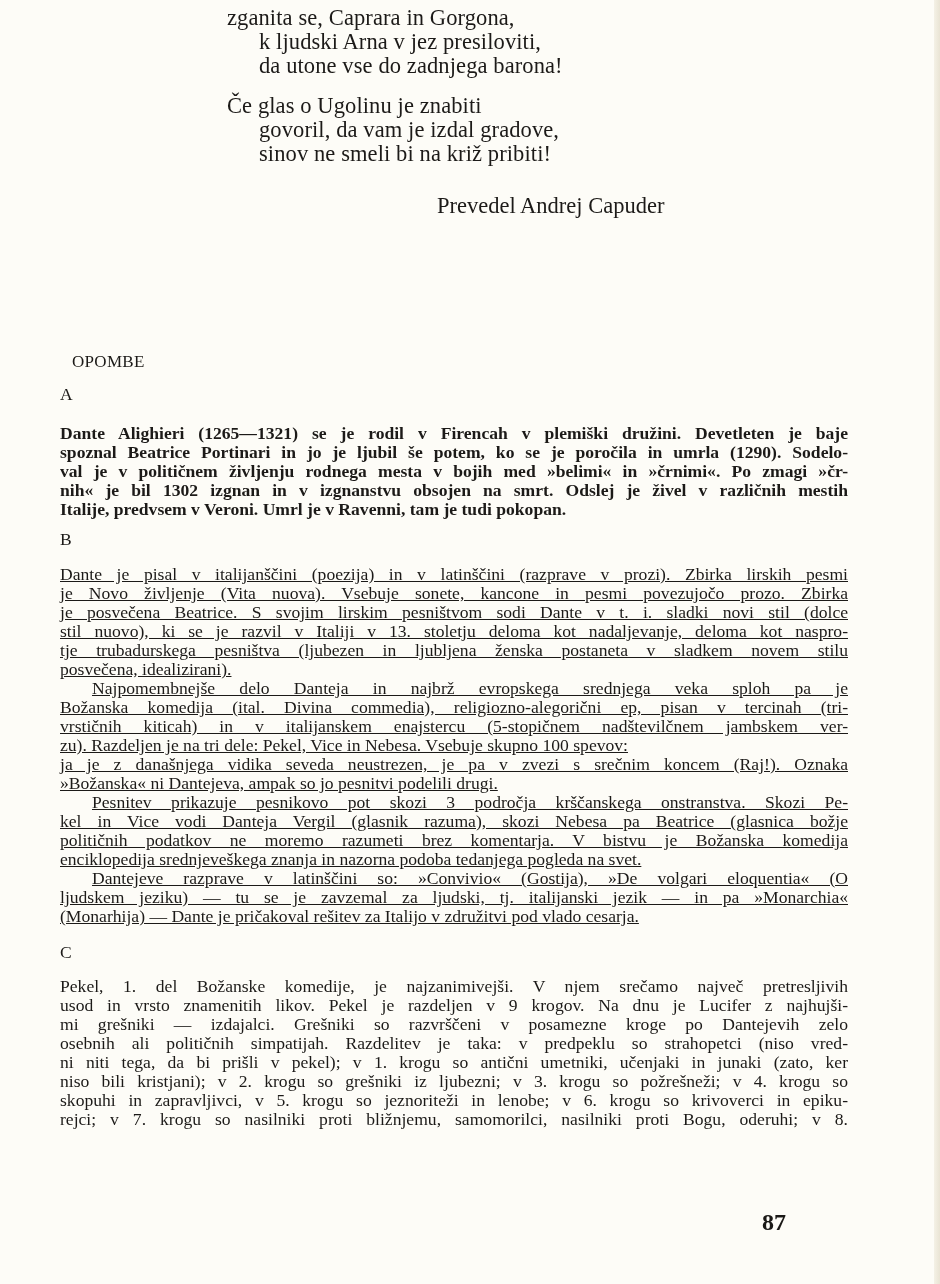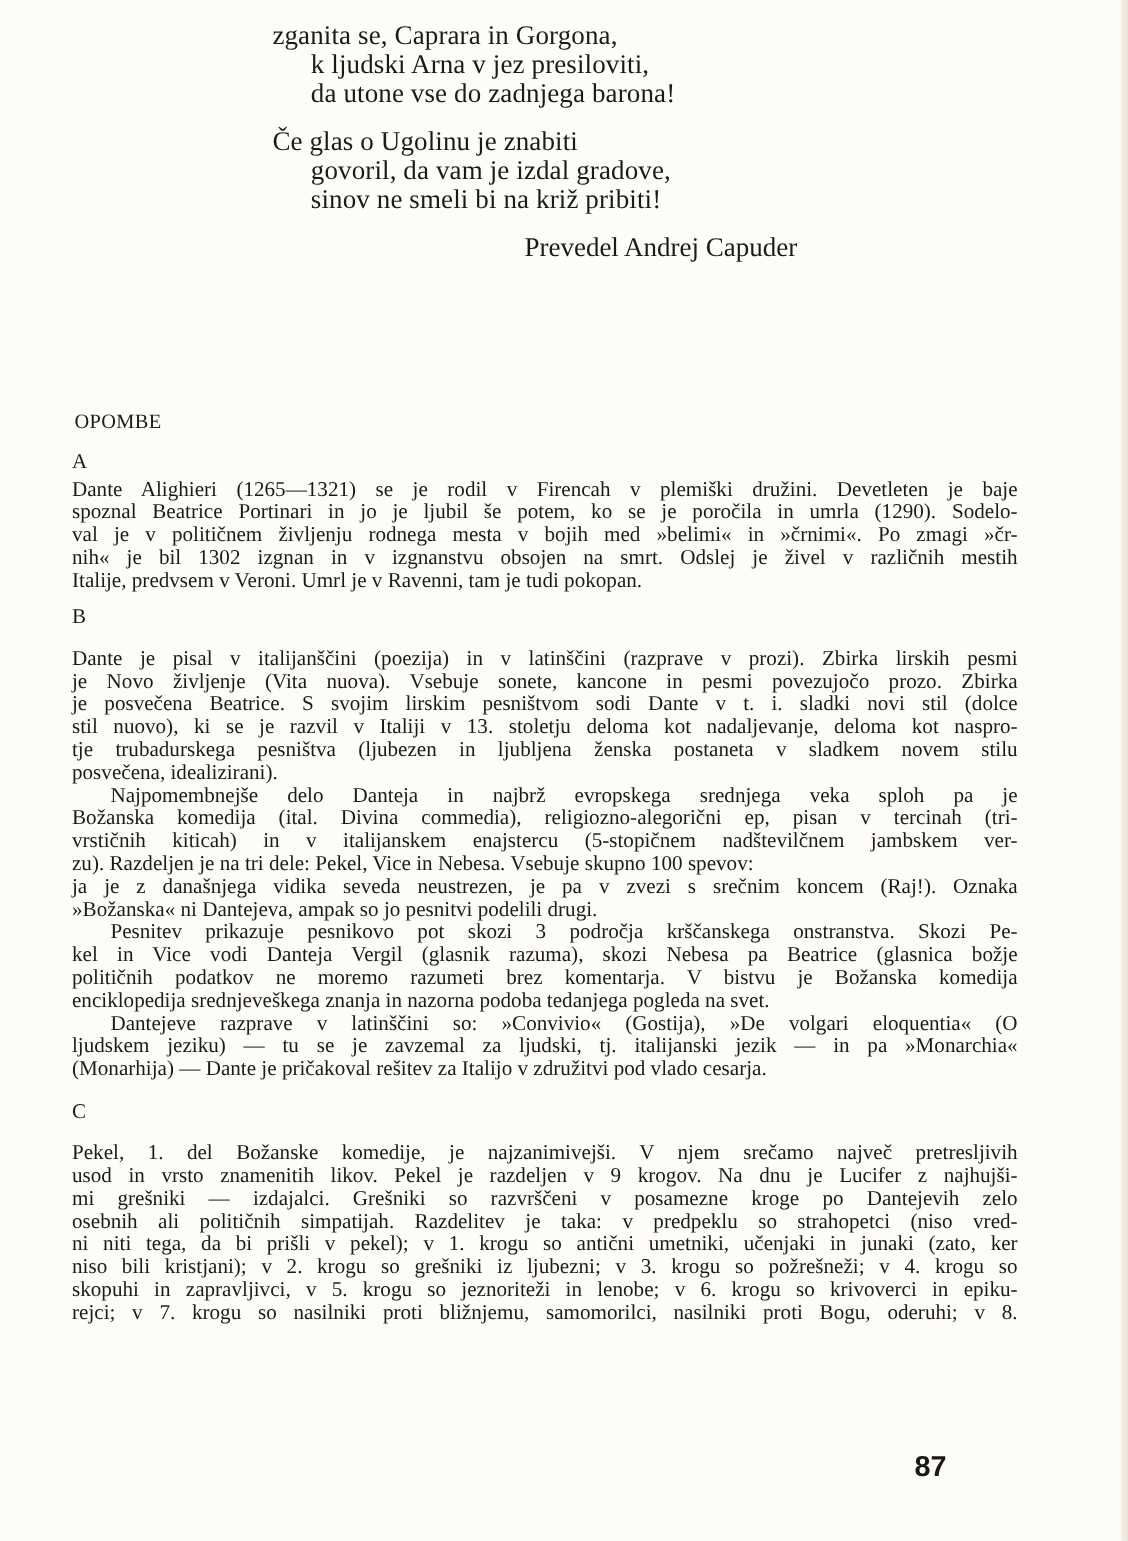--- a/index.html
+++ b/index.html
@@ -25,21 +25,20 @@
   }
   .poem {
     position: absolute;
     left: 227px;
     top: 6px;
     width: 560px;
     font-family: "Liberation Serif", "DejaVu Serif", serif;
     font-size: 22.5px;
     line-height: 24px;
     letter-spacing: 0.1px;
-    margin-top: 12px;
   }
   .stanza {
     margin: 0 0 16px 0;
   }
   .verse {
     white-space: nowrap;
     height: 24px;
   }
   .verse.indent {
     padding-left: 32px;
@@ -57,36 +56,36 @@
     left: 60px;
     top: 340px;
     width: 788px;
     font-family: "Liberation Serif", "DejaVu Serif", serif;
     font-size: 17.6px;
     line-height: 19px;
   }
   .notes-title {
     font-size: 17px;
     letter-spacing: 0.3px;
-    margin: 2px;
+    margin: 12px;
     height: 20px;
     line-height: 20px;
     font-weight: normal;
   }
   .section-letter {
     font-size: 17.5px;
     margin: 0;
     height: 20px;
     line-height: 20px;
     font-weight: normal;
   }
   .sec-a-letter { margin-top: 12px; }
-  .sec-a-body { margin-top: 4px; }
+  .sec-a-body { margin-top: 20px; font-weight: bold; }
   .sec-b-letter { margin-top: 10px; }
-  .sec-b-body { margin-top: 16px; }
+  .sec-b-body { margin-top: 16px; text-decoration: underline; }
   .sec-c-letter { margin-top: 16px; }
   .sec-c-body { margin-top: 15px; }
   .para {
     margin: 0;
     text-align: justify;
     text-align-last: left;
   }
   .line {
     display: block;
     white-space: nowrap;
@@ -94,21 +93,21 @@
     text-align: justify;
     text-align-last: justify;
   }
   .line.last {
     text-align-last: left;
   }
   .page-number {
     position: absolute;
     left: 762px;
     top: 1209px;
-    font-family: Liberation Sans, sans-serif;
+    font-family: Liberation Serif, serif;
     font-weight: bold;
     font-size: 24px;
     color: #1a1816;
   }
 </style>
 </head>
 <body>
 
 <div class="page-edge"></div>
 

